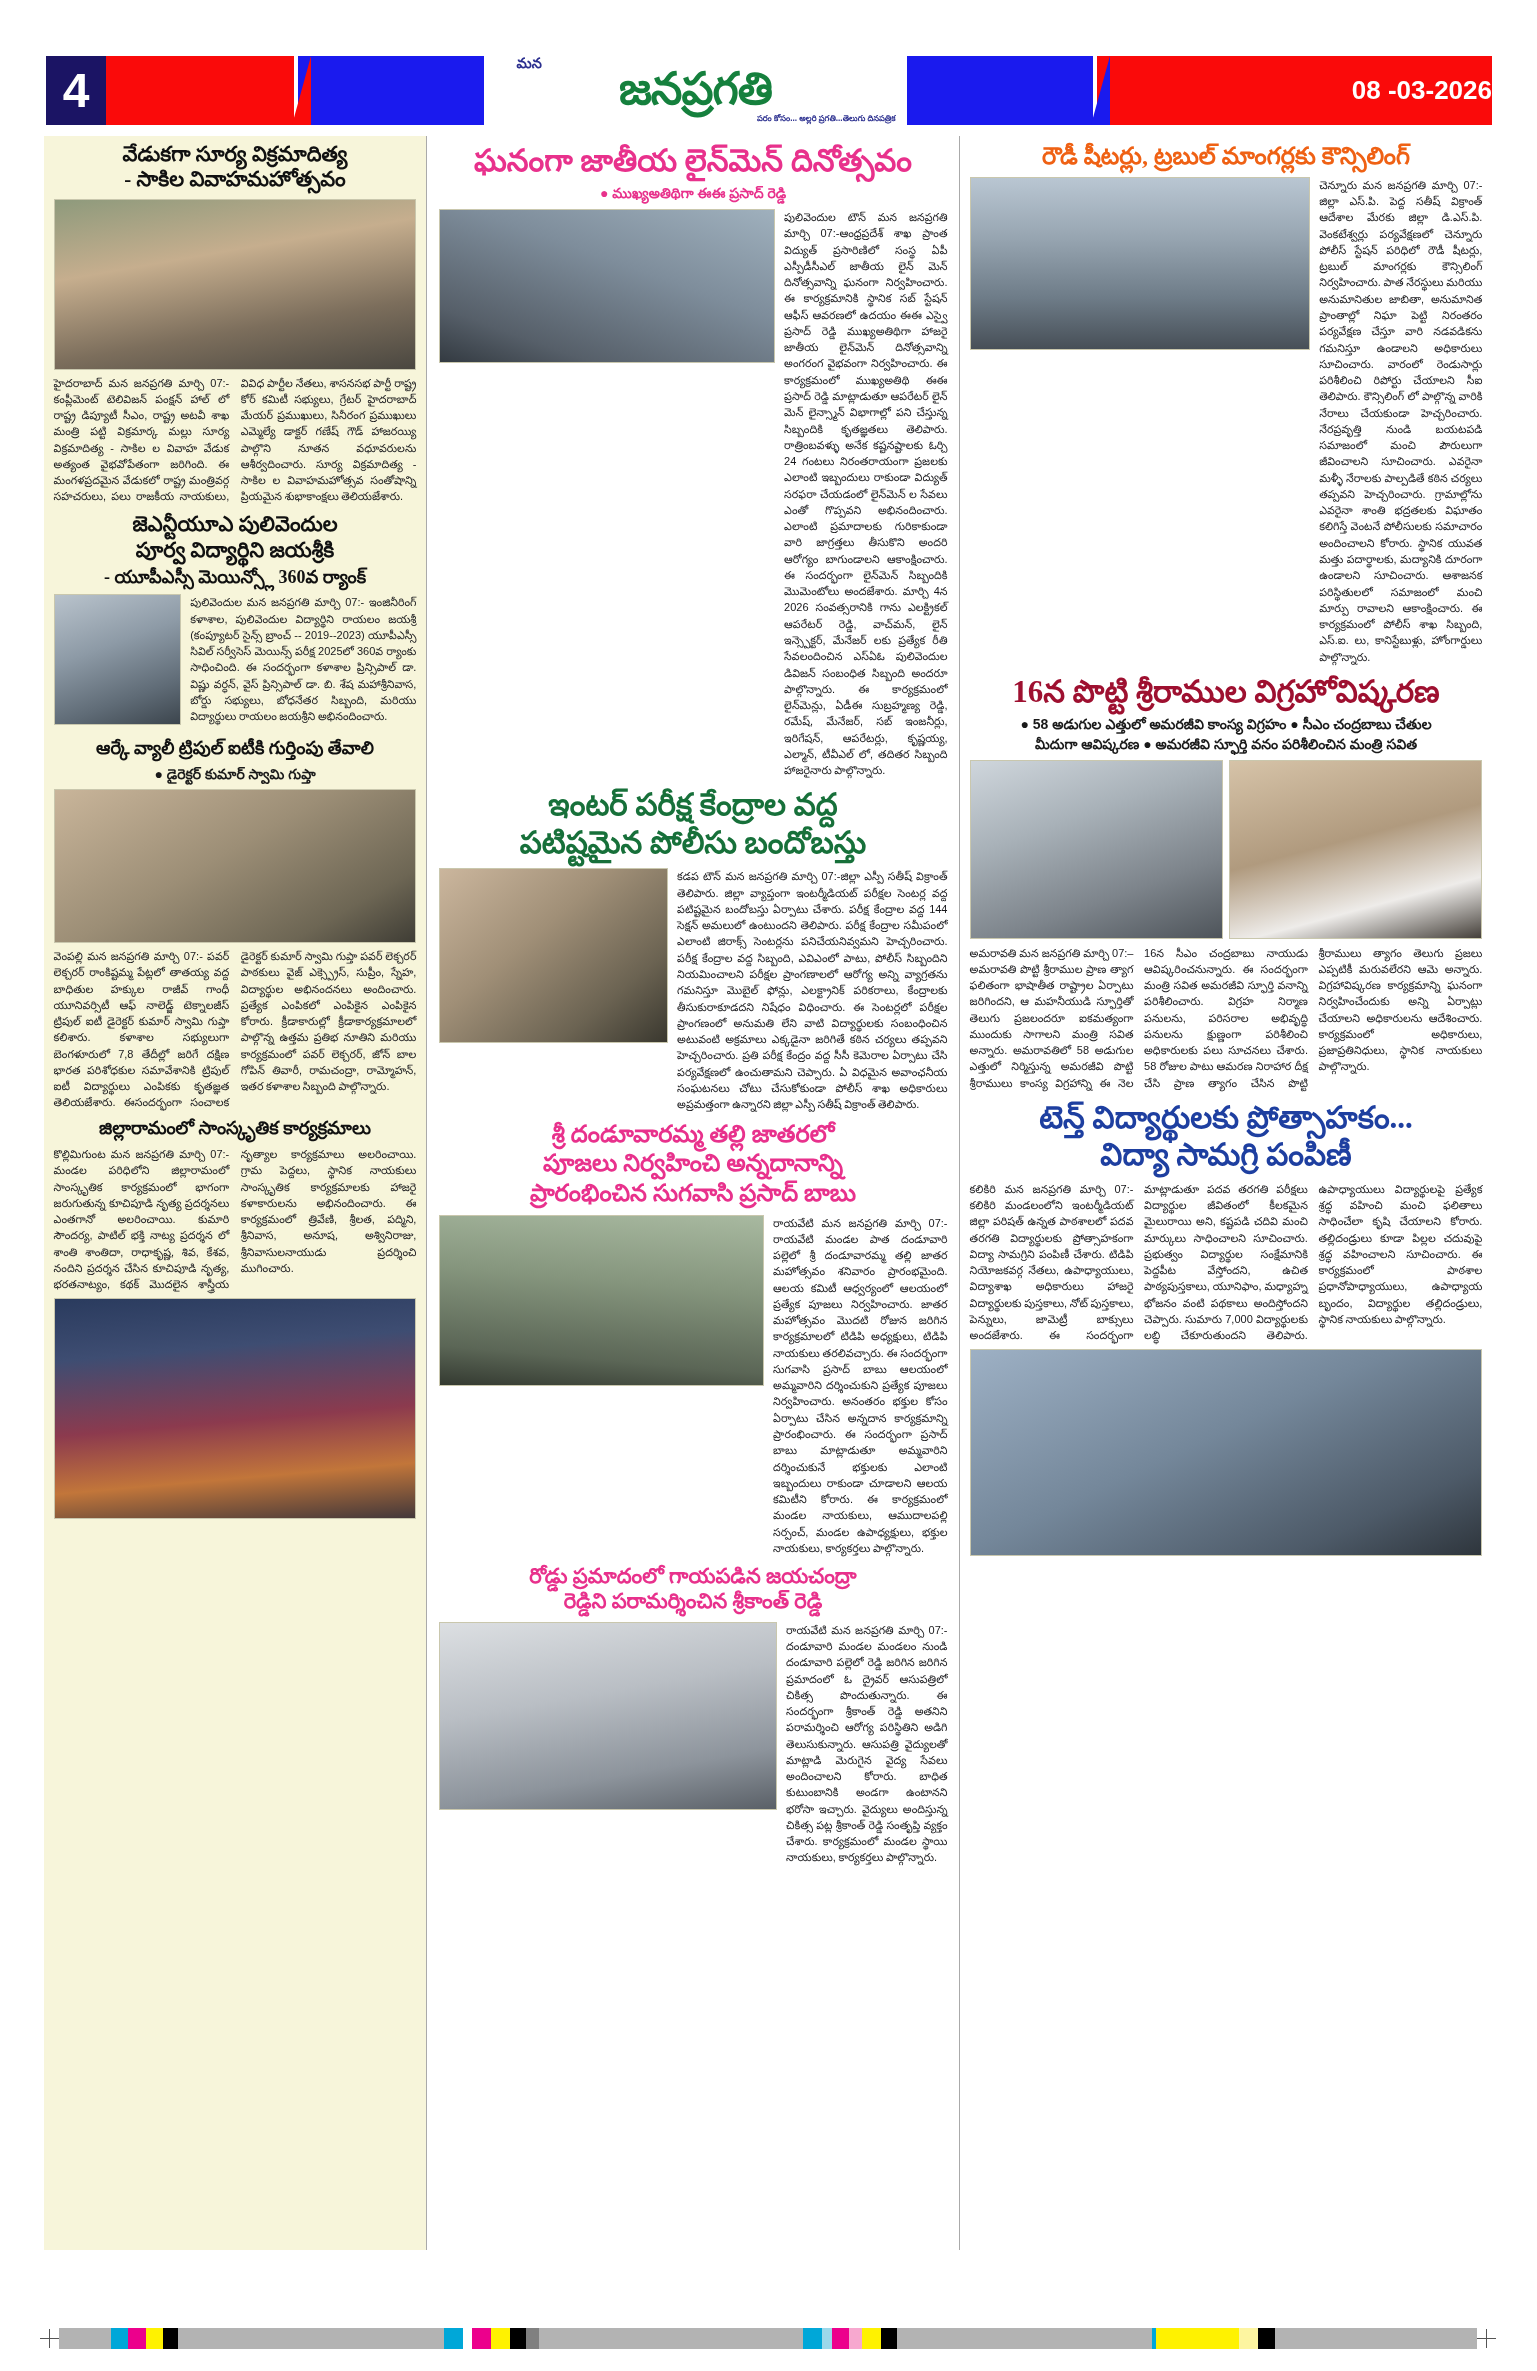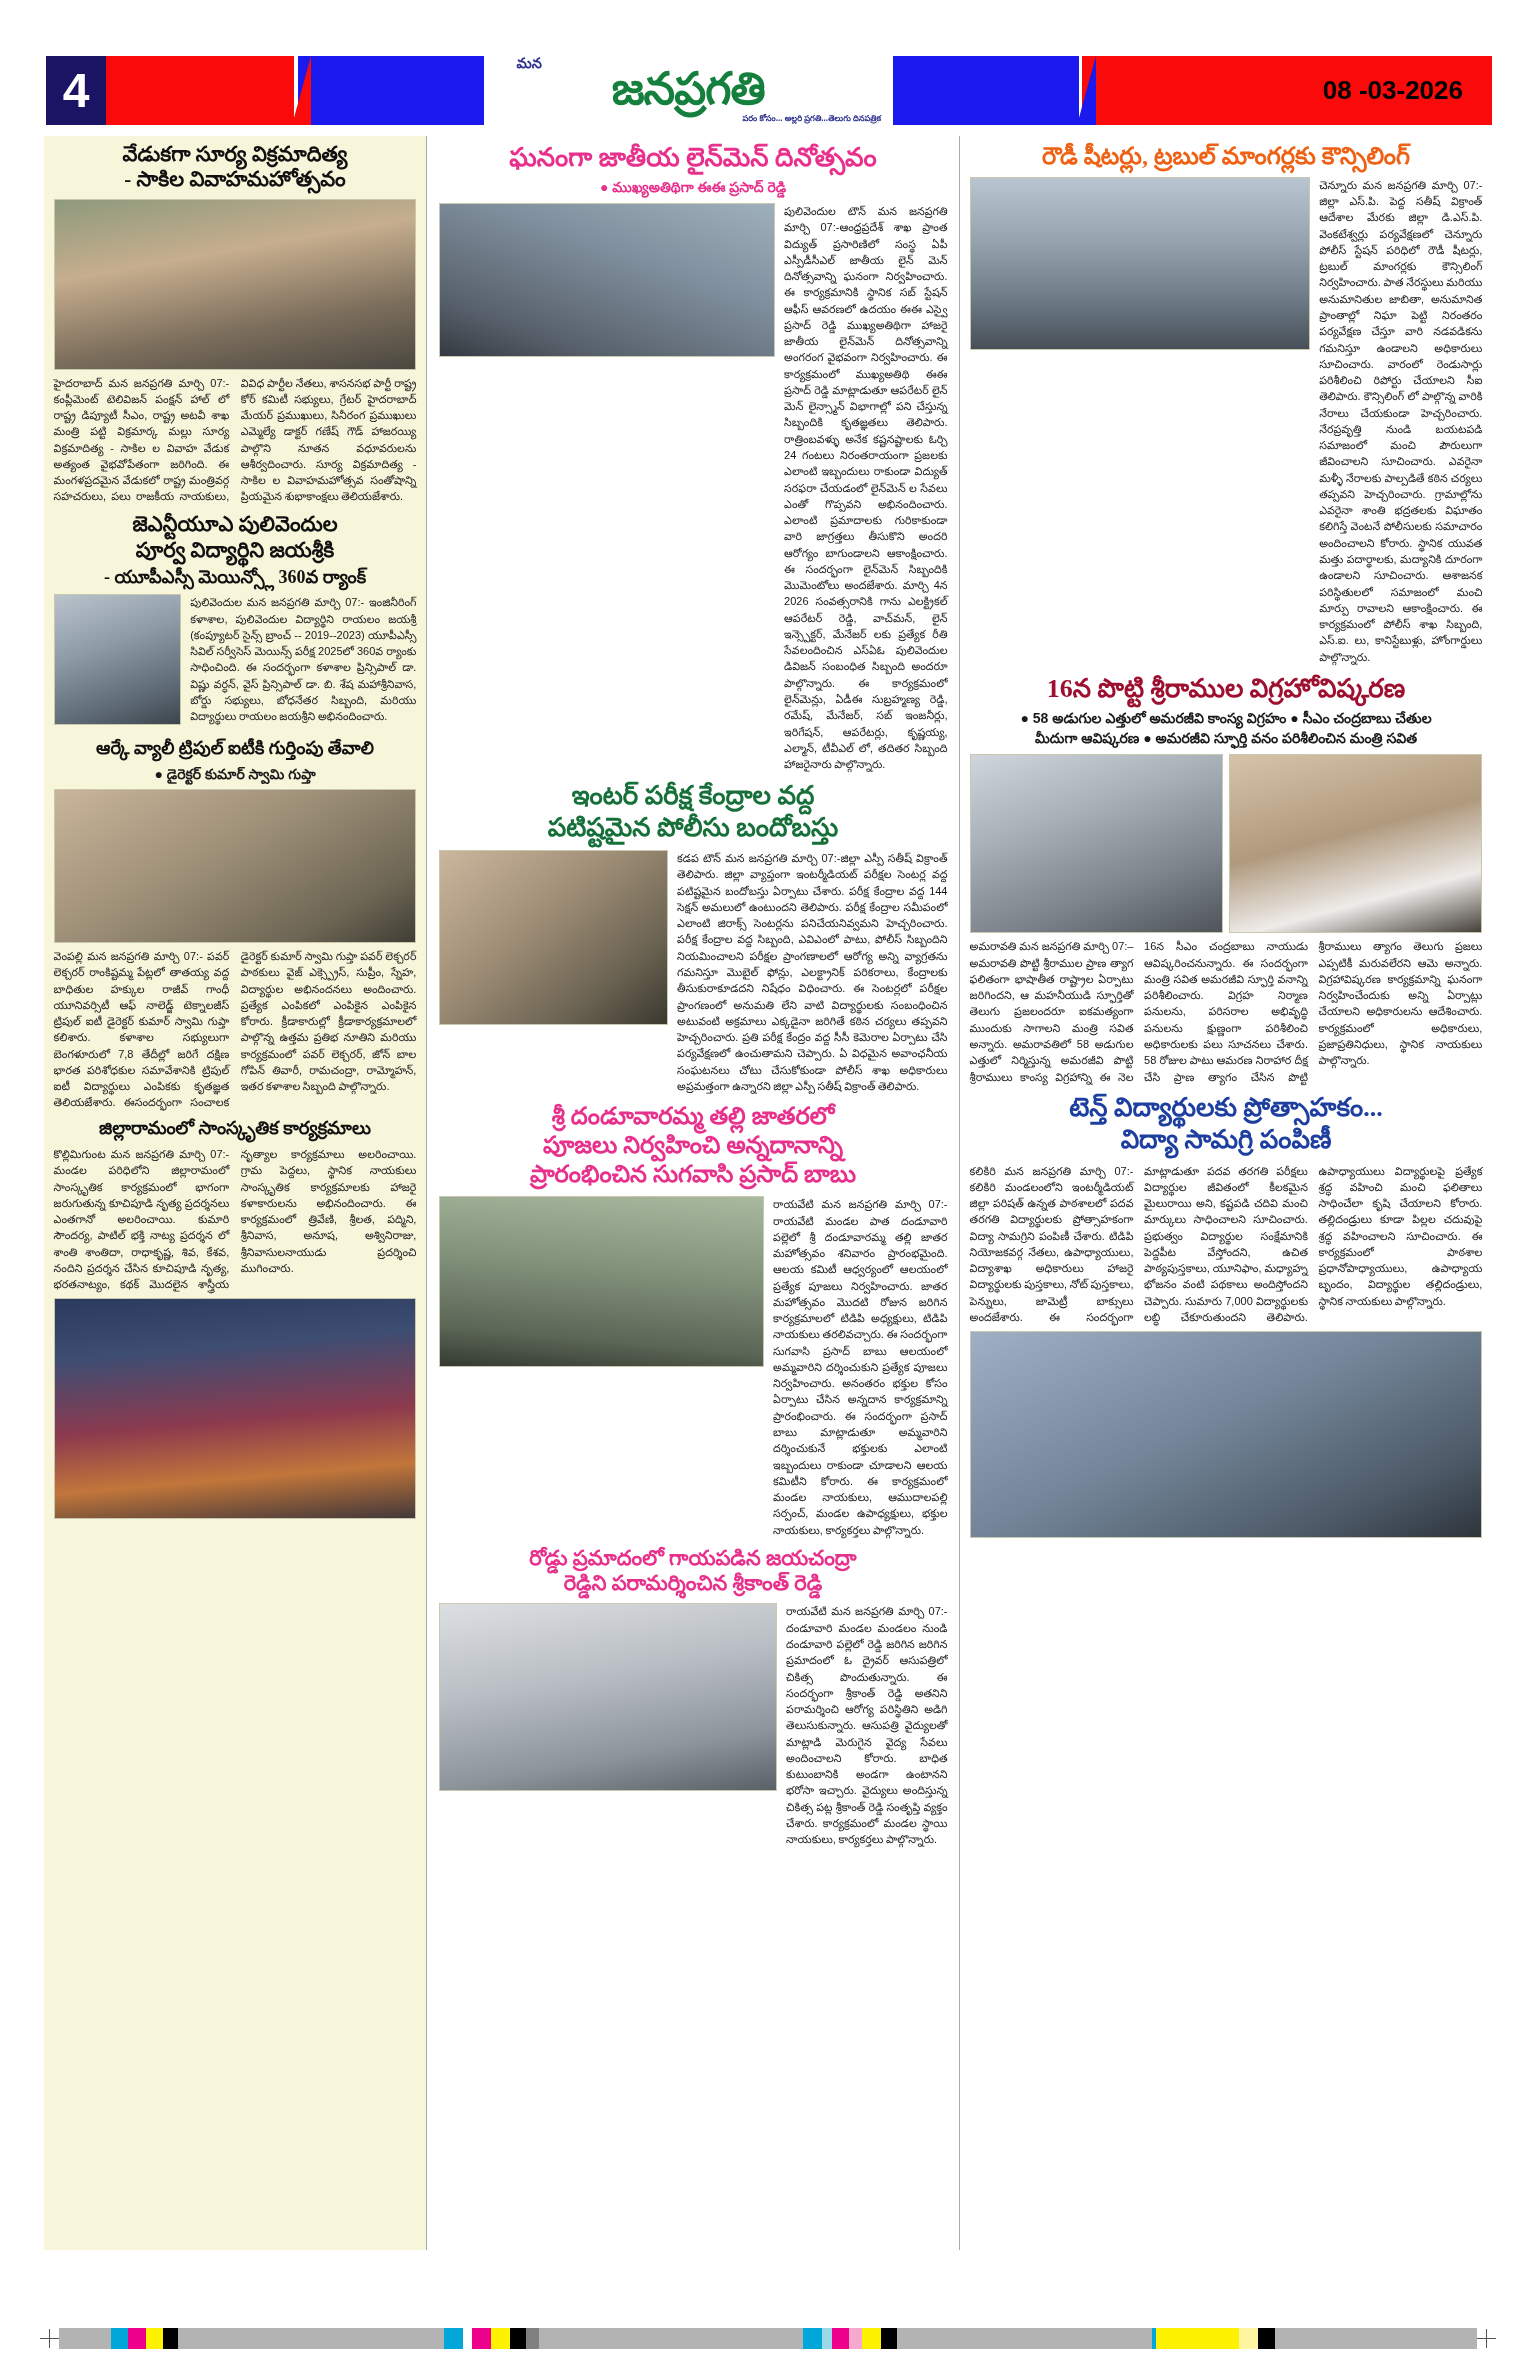--- a/index.html
+++ b/index.html
@@ -111,22 +111,21 @@
     border-width: 0 0 69px 19px;
     border-color: transparent transparent #1a1aee transparent;
   }
   .mh-red-right {
     flex: 1 1 auto;
     background: #fa0a0a;
     margin-left: 3.8px;
     display: flex;
     align-items: center;
     justify-content: flex-end;
-    padding-right: 29px;
-    color: #000000;
+    color: #ffffff;
     font-size: 26px;
     font-weight: bold;
     font-family: "Liberation Sans", sans-serif;
     min-width: 192px;
   }
 
   
   .body-area {
     position: absolute;
     left: 44px; top: 136px;
@@ -150,21 +149,21 @@
     line-height: 1.22;
     font-family: Liberation Serif, serif;
   }
   .hl-black  { color: #111111; }
   .hl-pink   { color: #e8318c; }
   .hl-orange { color: #ef6114; }
   .hl-green  { color: #17703a; }
   .hl-maroon { color: #9e1030; }
   .hl-blue   { color: #1e3fa0; }
 
-  .hl-xl  { font-size: 26px; }
+  .hl-xl  { font-size: 31px; }
   .hl-lg  { font-size: 24px; }
   .hl-md  { font-size: 21px; }
   .hl-sm  { font-size: 18px; }
 
   .subhl {
     text-align: center;
     font-size: 14px;
     font-weight: bold;
     line-height: 1.35;
     margin-top: 4.8px;

